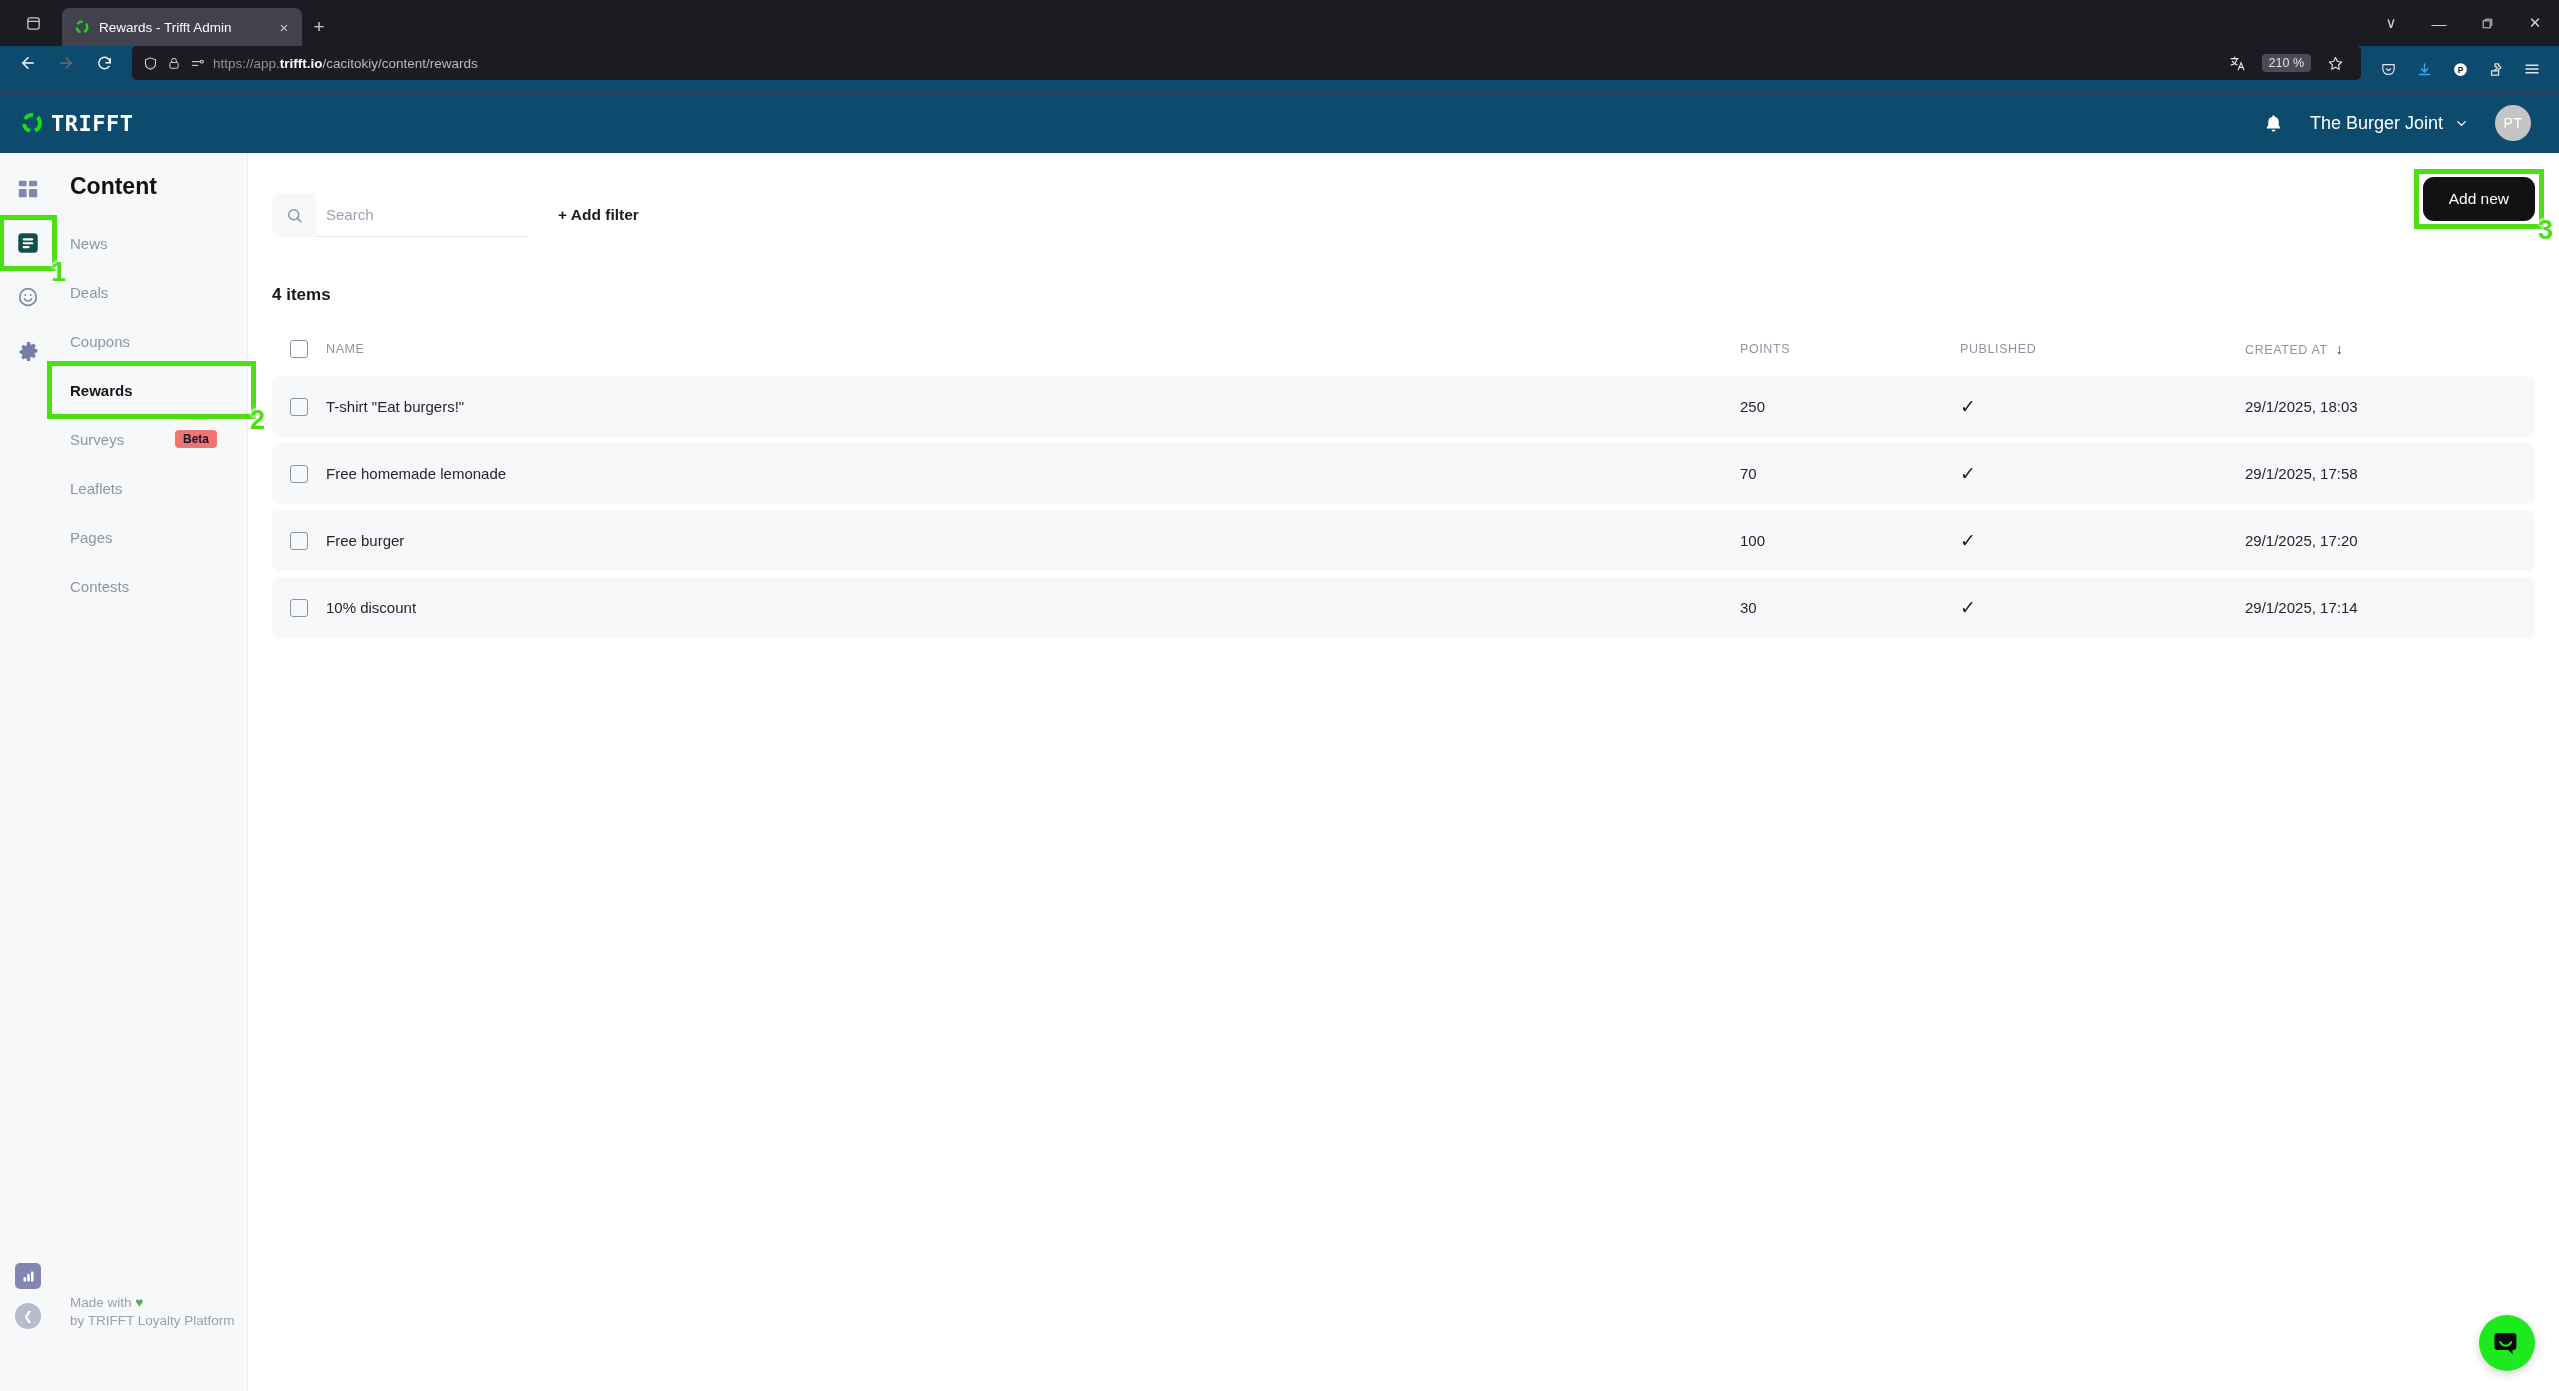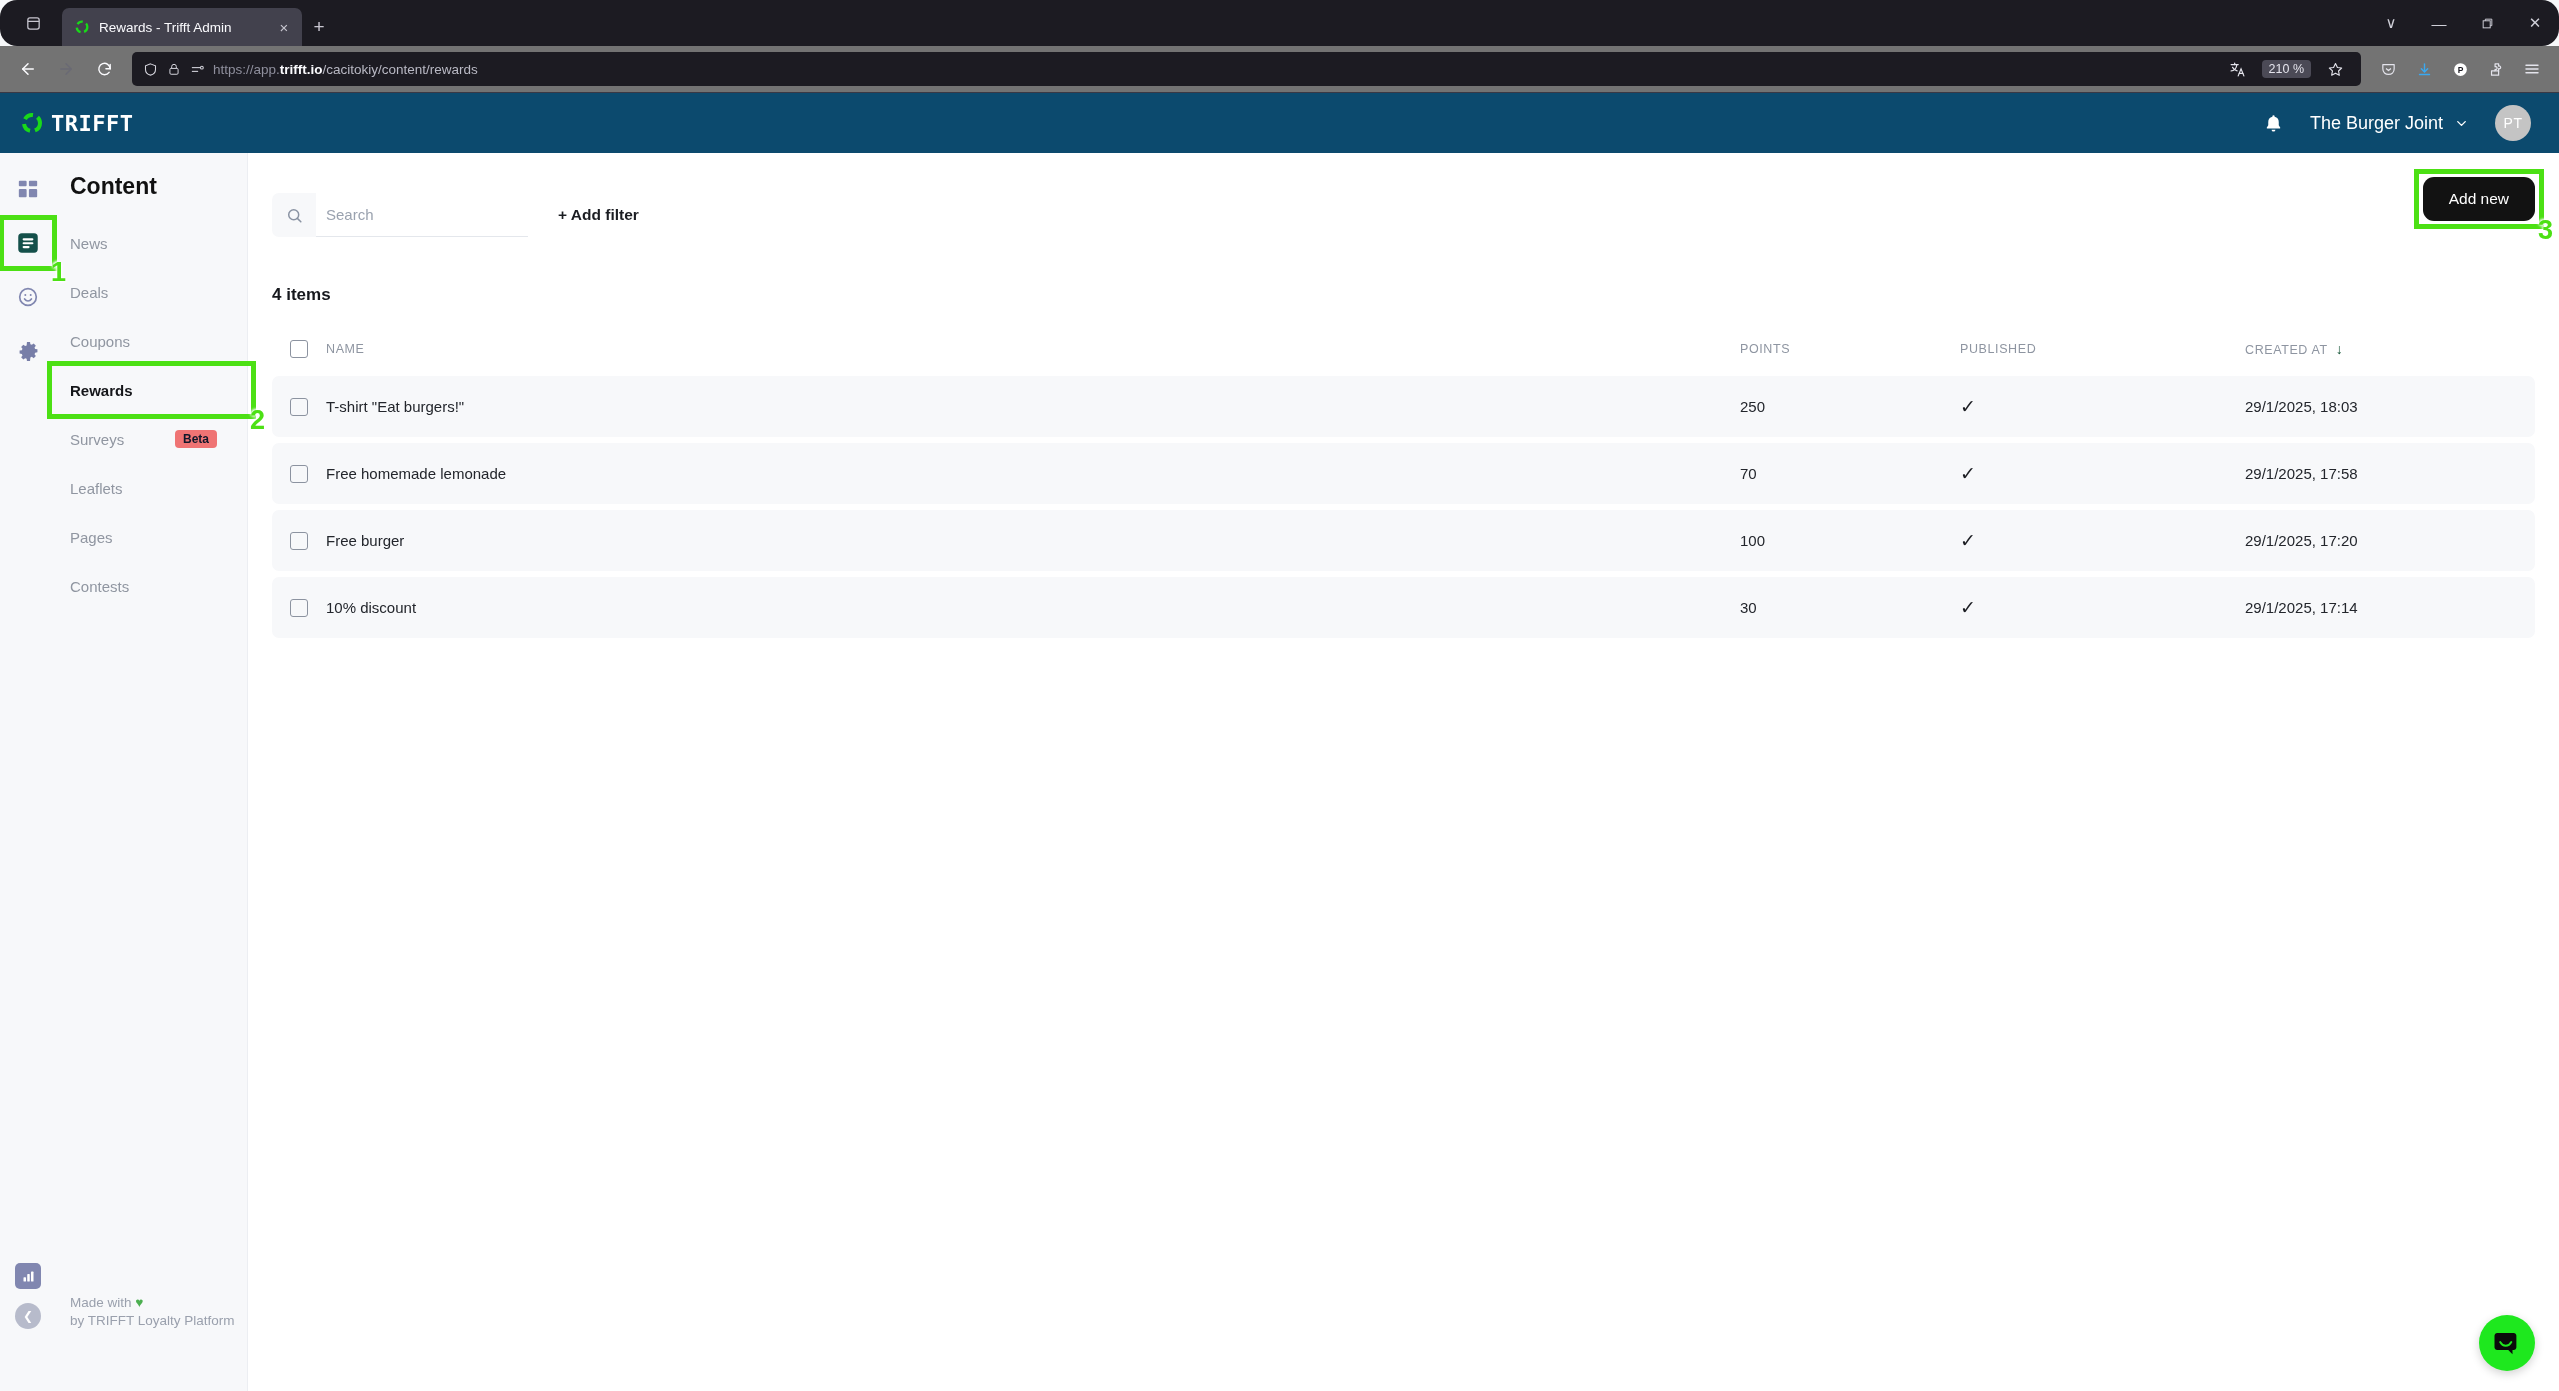--- a/index.html
+++ b/index.html
@@ -7,21 +7,21 @@
     width: 2559px; height: 1391px;
     font-family: "Liberation Sans", sans-serif;
     background: #f7f8fa;
     overflow: hidden;
   }
 
   
   .browser { width: 2559px; height: 1391px; display: flex; flex-direction: column; }
   .tabstrip {
     height: 46px; background: #1c1b22; display: flex; align-items: flex-end;
-    padding-left: 10px; position: relative; flex: 0 0 46px; border-radius: 17px;
+    padding-left: 10px; position: relative; flex: 0 0 46px;
   }
   .tab-list-btn {
     width: 46px; height: 46px; display: flex; align-items: center; justify-content: center;
   }
   .tab {
     height: 38px; min-width: 240px; max-width: 240px; background: #42414d;
     border-radius: 7px 7px 0 0; display: flex; align-items: center;
     padding: 0 8px 0 12px; gap: 9px; margin-left: 6px;
   }
   .tab-fav { width: 16px; height: 16px; flex: 0 0 16px; }
@@ -34,21 +34,21 @@
     display: flex; align-items: center; justify-content: center; }
   .win-ctrls {
     position: absolute; right: 0; top: 0; height: 46px; display: flex; align-items: center;
   }
   .win-ctrls span {
     width: 48px; height: 46px; display: flex; align-items: center; justify-content: center;
     color: #cfcfd8; font-size: 15px;
   }
 
   .navbar {
-    height: 47px; background: #737373; display: flex; align-items: center;
+    height: 47px; background: #0c4a6e; display: flex; 
     padding: 0 10px; gap: 2px; flex: 0 0 47px;
     border-bottom: 1px solid #3a3945;
   }
   .nav-btn {
     width: 36px; height: 34px; display: flex; align-items: center; justify-content: center;
     color: #fbfbfe; border-radius: 4px;
   }
   .nav-btn.disabled { color: #6a6a74; }
   .urlbar {
     flex: 1; height: 34px; background: #1c1b22; border-radius: 5px; margin: 0 8px;

